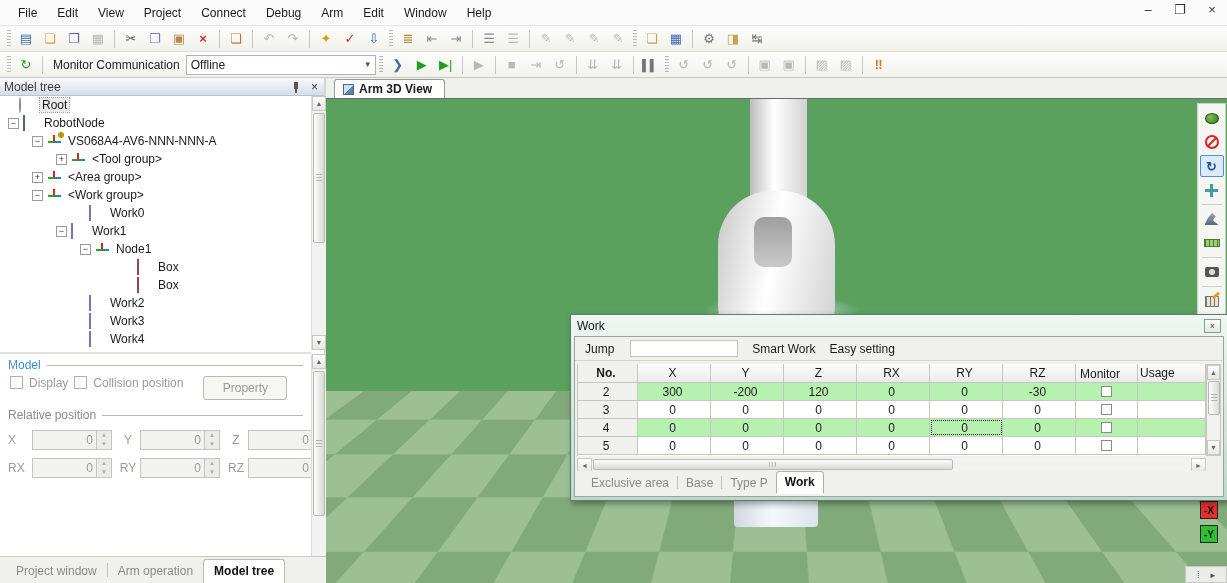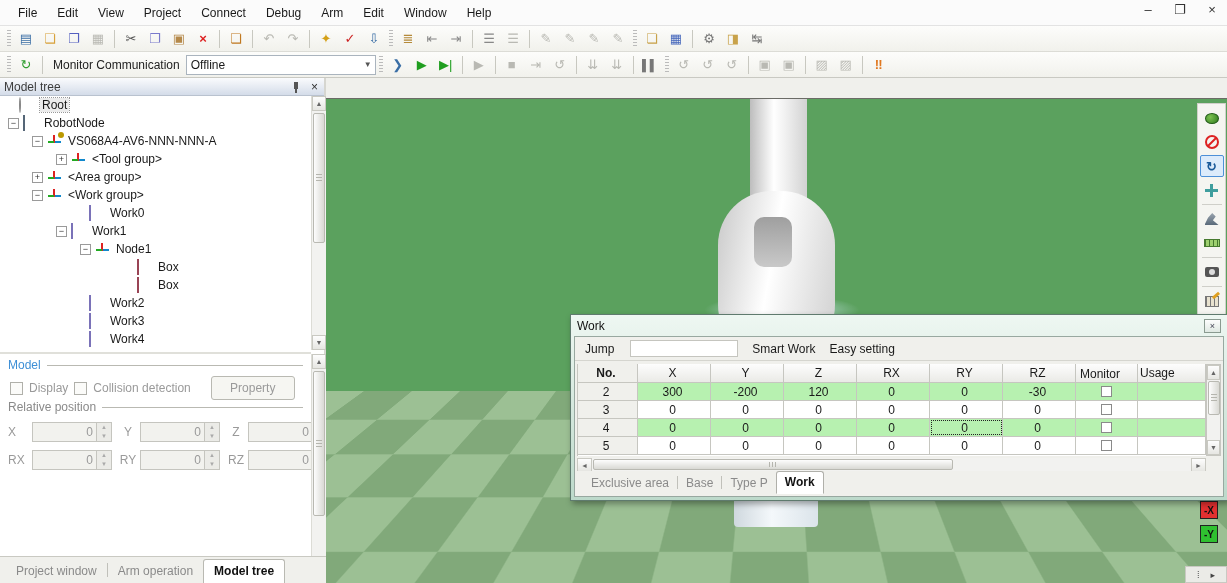--- a/index.html
+++ b/index.html
@@ -75,21 +75,21 @@
       linear-gradient(45deg, transparent 45%, #2f9e2f 45% 55%, transparent 55%),
       linear-gradient(-45deg, transparent 45%, #2f9e2f 45% 55%, transparent 55%); background-size:10px 10px; }
   .sh-axes { position:relative; width:20px; height:20px; }
   .sh-axes:before { content:""; position:absolute; left:9px; top:1px; width:2px; height:12px; background:#d22; }
   .sh-axes:after { content:""; position:absolute; left:2px; top:11px; width:9px; height:2px; background:#2a2; box-shadow:9px 1px 0 #18c; }
   .sh-3d { color:#c22; font-weight:bold; font-size:12px; }
   .name-row { display:flex; align-items:center; gap:8px; margin:6px 0 10px 2px; }
   .name-input { width:152px; height:20px; border:1px solid #aab4be; background:#fff; padding:0 4px; display:flex; align-items:center; }
   .color-btn { width:20px; height:20px; border:1px solid #9a9a9a; background:#fff; margin-left:12px; }
   .excl-btn { width:24px; height:20px; border:1px solid #b9b9b2; border-radius:2px; color:#999; text-align:center; line-height:18px; }
-  .chk-row { display:flex; align-items:center; gap:6px; color:#9a9a9a; margin:4px 0 0 2px; }
+  .chk-row { display:flex; gap:6px; color:#9a9a9a; margin:4px 0 8px 2px; }
   .chk { width:13px; height:13px; border:1px solid #b0b0aa; background:#fbfbf9; flex:none; }
   .prop-btn { margin-left:14px; width:84px; height:24px; border:1px solid #b9b9b2; border-radius:3px; background:linear-gradient(#fdfdfd,#ececе8); color:#9a9a9a; display:flex; align-items:center; justify-content:center; background:#f6f6f2; }
   .spin-grid { display:grid; grid-template-columns:24px 84px 24px 84px 24px 84px; row-gap:8px; margin-top:8px; align-items:center; color:#9a9a9a; }
   .spin { width:80px; height:20px; border:1px solid #c5c5bf; background:#f2f2ee; display:flex; }
   .spin .val { flex:1; text-align:right; padding:2px 3px 0 0; color:#9a9a9a; }
   .spin .ud { width:15px; border-left:1px solid #c5c5bf; display:flex; flex-direction:column; }
   .spin .ud span { flex:1; font-size:6px; color:#aaa; text-align:center; line-height:9px; background:#ebebe7; }
   .ptabs { position:absolute; left:0; bottom:0; width:326px; height:27px; background:#f0f0ec; border-top:1px solid #c9c9c2; display:flex; align-items:flex-end; padding-left:6px; }
   .ptab { padding:4px 10px 5px; color:#8a8a8a; }
   .ptab-sep { width:1px; height:14px; background:#c0c0ba; margin-bottom:6px; }
@@ -360,21 +360,21 @@
 
     <div class="modelgrp">
       <div class="grp-title">
         <span>Model</span>
         <span class="grp-line"></span>
       </div>
       <div class="chk-row">
         <span class="chk"></span>
         <span>Display</span>
         <span class="chk"></span>
-        <span>Collision detection</span>
+        <span>Collision position</span>
         <span class="prop-btn">Property</span>
       </div>
       <div class="grp-title gray">
         <span>Relative position</span>
         <span class="grp-line"></span>
       </div>
       <div class="spin-grid">
         <span>X</span>
         <span class="spin">
             <span class="val">0</span>
@@ -436,20 +436,26 @@
 
     <div class="ptabs">
       <div class="ptab">Project window</div>
       <div class="ptab-sep"></div>
       <div class="ptab">Arm operation</div>
       <div class="ptab active">Model tree</div>
     </div>
   </div>
 
   <div class="main">
+    <div class="vtabs">
+      <div class="vtab">
+        <span class="vtab-cube"></span>
+        <span>Arm 3D View</span>
+      </div>
+    </div>
 
     <div class="viewport">
       <div class="floor"></div>
 
       <div class="axisline" style="left:138px; top:330px; width:170px; transform:rotate(7deg);"></div>
       <div class="axisline" style="left:500px; top:447px; width:330px; transform:rotate(8deg);"></div>
       <div class="axisline" style="left:560px; top:455px; width:160px; transform:rotate(38deg);"></div>
 
       <div class="arm-lower"></div>
       <div class="arm-foot"></div>

